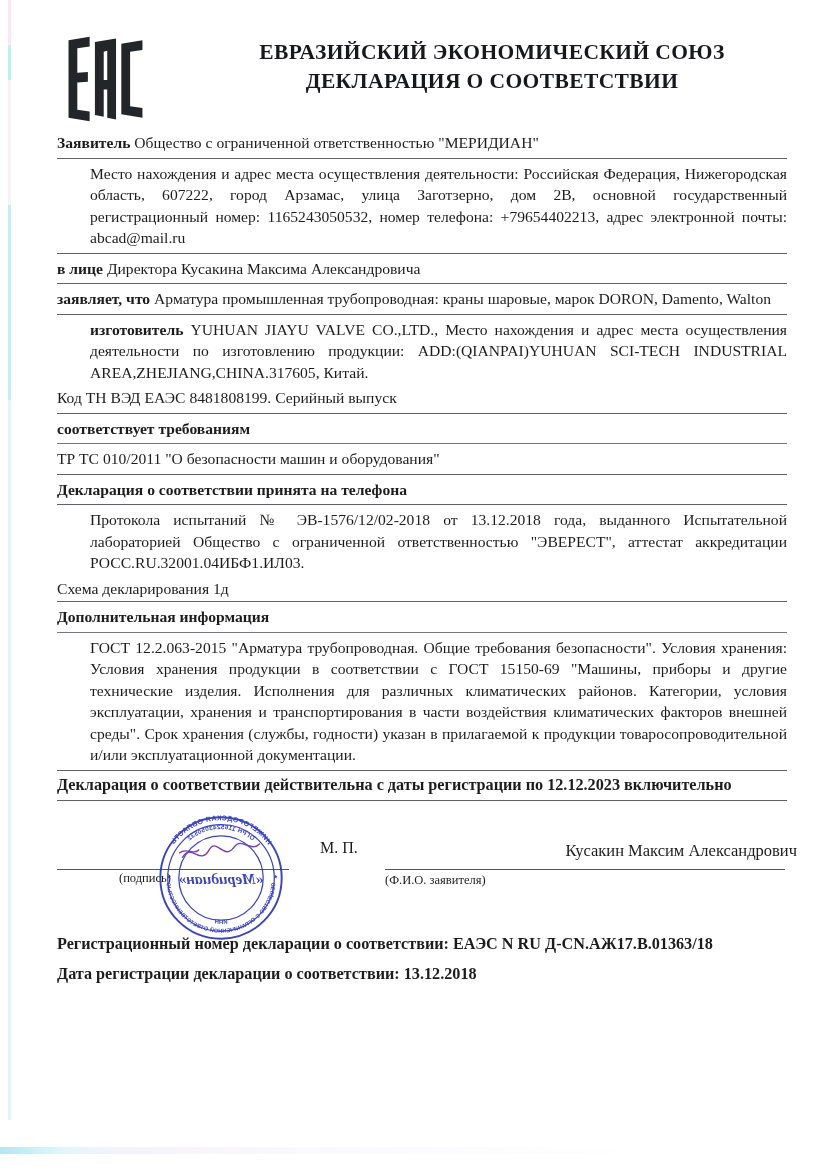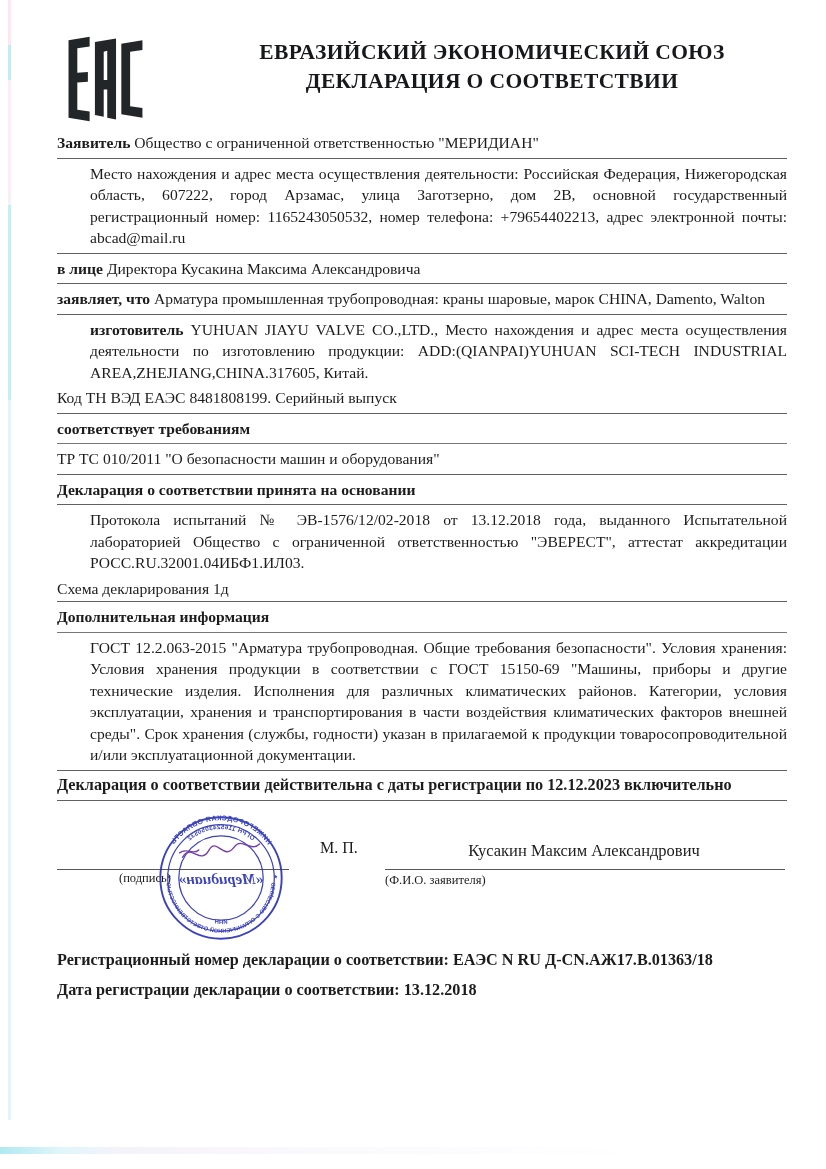--- a/index.html
+++ b/index.html
@@ -142,24 +142,24 @@
   }
   .sig-line-right {
     position: absolute;
     left: 328px;
     top: 58px;
     width: 400px;
     border-top: 1.3px solid #55575c;
   }
   .sig-name {
     position: absolute;
-    left: 327px;
+    left: 340px;
     top: 30px;
     width: 400px;
-    text-align: center;
+    text-align: right;
     font-size: 16.5px;
   }
   .sig-cap-right {
     position: absolute;
     left: 328px;
     top: 62px;
     width: 400px;
     text-align: left;
     font-size: 12.5px;
   }
@@ -171,21 +171,21 @@
     top: -7px;
     width: 148px;
     height: 148px;
     opacity: 0.92;
     pointer-events: none;
   }
   .stamp svg { display: block; }
 
   
   .footer {
-    margin-top: 16px;
+    margin-top: 0;
   }
   .footer-line {
     font-weight: bold;
     font-size: 16.2px;
     line-height: 30px;
   }
 </style>
 </head>
 <body>
 
@@ -225,37 +225,37 @@
     <div class="rule"></div>
 
     <div class="block">
       <span class="b">в лице</span>
       <span>Директора Кусакина Максима Александровича</span>
     </div>
     <div class="rule"></div>
 
     <div class="block">
       <span class="b">заявляет, что</span>
-      <span>Арматура промышленная трубопроводная: краны шаровые, марок CHINA, Damento, Walton</span>
+      <span>Арматура промышленная трубопроводная: краны шаровые, марок DORON, Damento, Walton</span>
     </div>
     <div class="rule"></div>
 
     <div class="block just">
       <span class="b">изготовитель</span>
       <span>YUHUAN JIAYU VALVE CO.,LTD., Место нахождения и адрес места осуществления деятельности по изготовлению продукции: ADD:(QIANPAI)YUHUAN SCI-TECH INDUSTRIAL AREA,ZHEJIANG,CHINA.317605, Китай.</span>
     </div>
     <div class="block" style="padding-top:0">Код ТН ВЭД ЕАЭС 8481808199. Серийный выпуск</div>
     <div class="rule"></div>
 
     <div class="block b">соответствует требованиям</div>
     <div class="rule-thin"></div>
     <div class="block">ТР ТС 010/2011 "О безопасности машин и оборудования"</div>
     <div class="rule"></div>
 
-    <div class="block b">Декларация о соответствии принята на основании</div>
+    <div class="block b">Декларация о соответствии принята на телефона</div>
     <div class="rule"></div>
     <div class="block just">Протокола испытаний № ЭВ-1576/12/02-2018 от 13.12.2018 года, выданного  Испытательной лабораторией Общество с ограниченной ответственностью "ЭВЕРЕСТ", аттестат аккредитации РОСС.RU.32001.04ИБФ1.ИЛ03.</div>
     <div class="block" style="padding-top:0;padding-bottom:2px">Схема декларирования 1д</div>
     <div class="rule"></div>
 
     <div class="block b">Дополнительная информация</div>
     <div class="rule-thin"></div>
     <div class="block just">ГОСТ 12.2.063-2015  "Арматура трубопроводная. Общие требования безопасности". Условия хранения: Условия хранения продукции в соответствии с ГОСТ 15150-69 "Машины, приборы и другие технические изделия. Исполнения для различных климатических районов. Категории, условия эксплуатации, хранения и транспортирования в части воздействия климатических факторов внешней среды". Срок хранения (службы, годности) указан в прилагаемой к продукции товаросопроводительной и/или эксплуатационной документации.</div>
     <div class="rule"></div>
 

